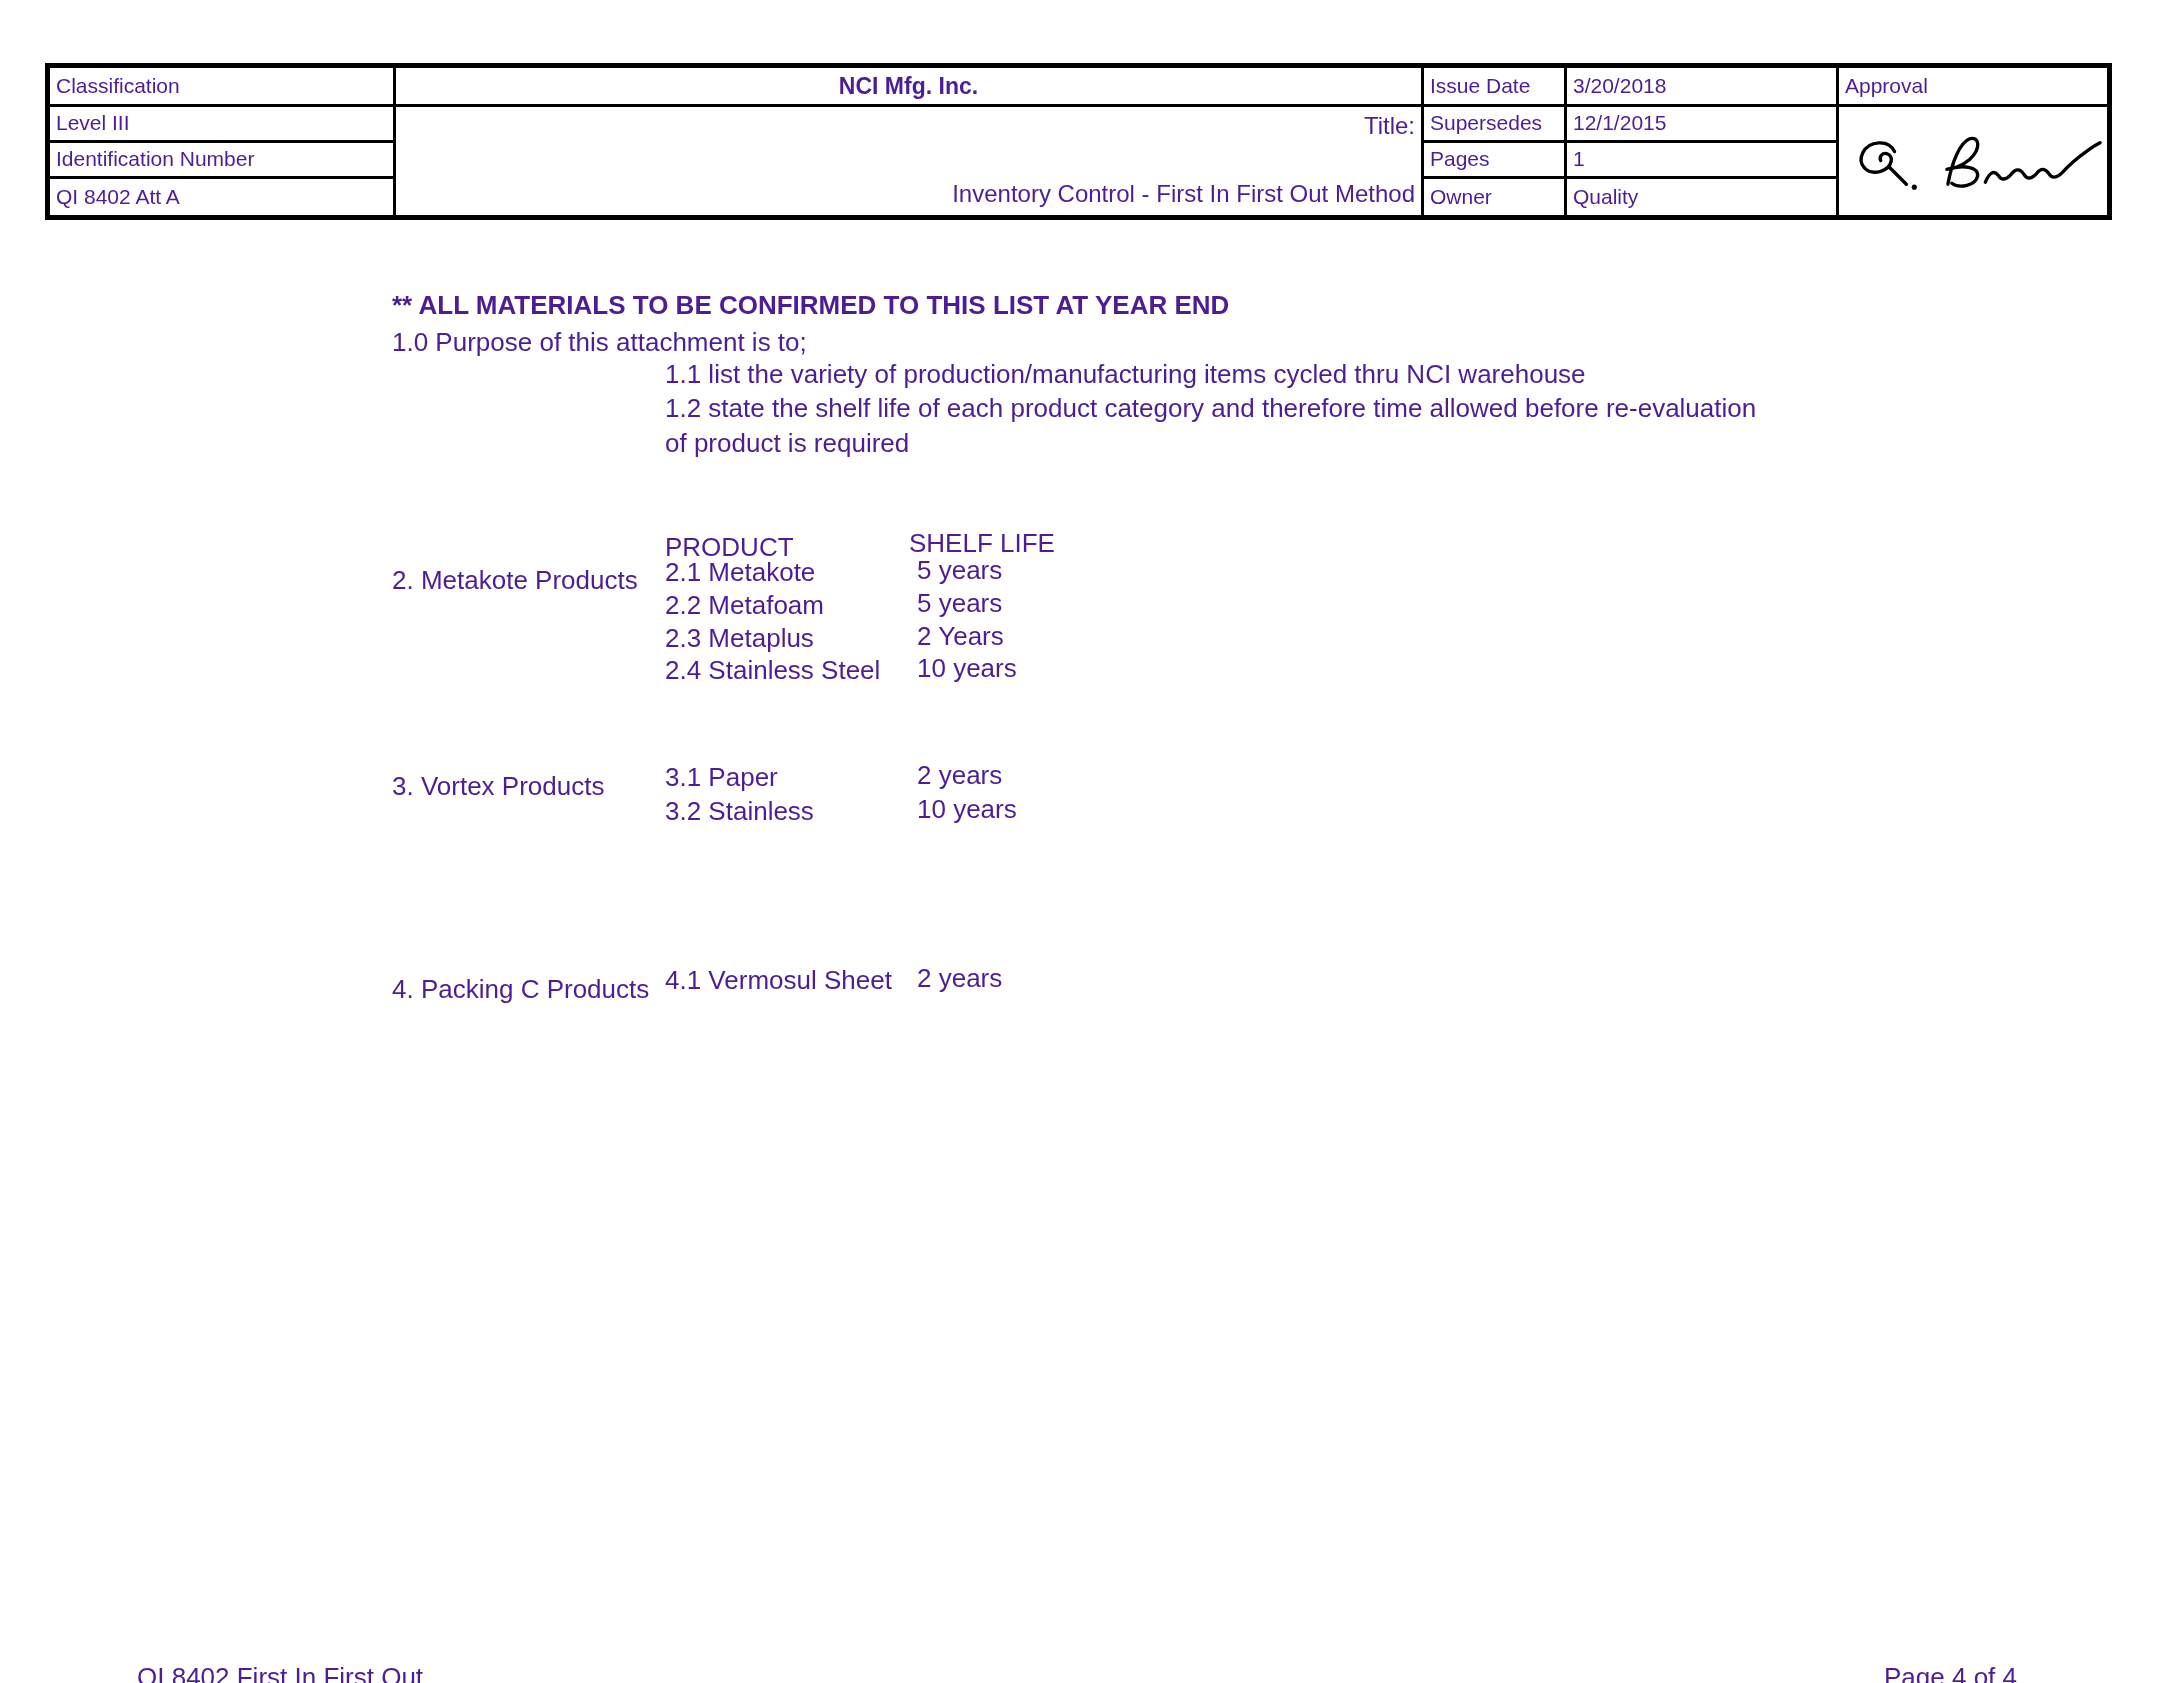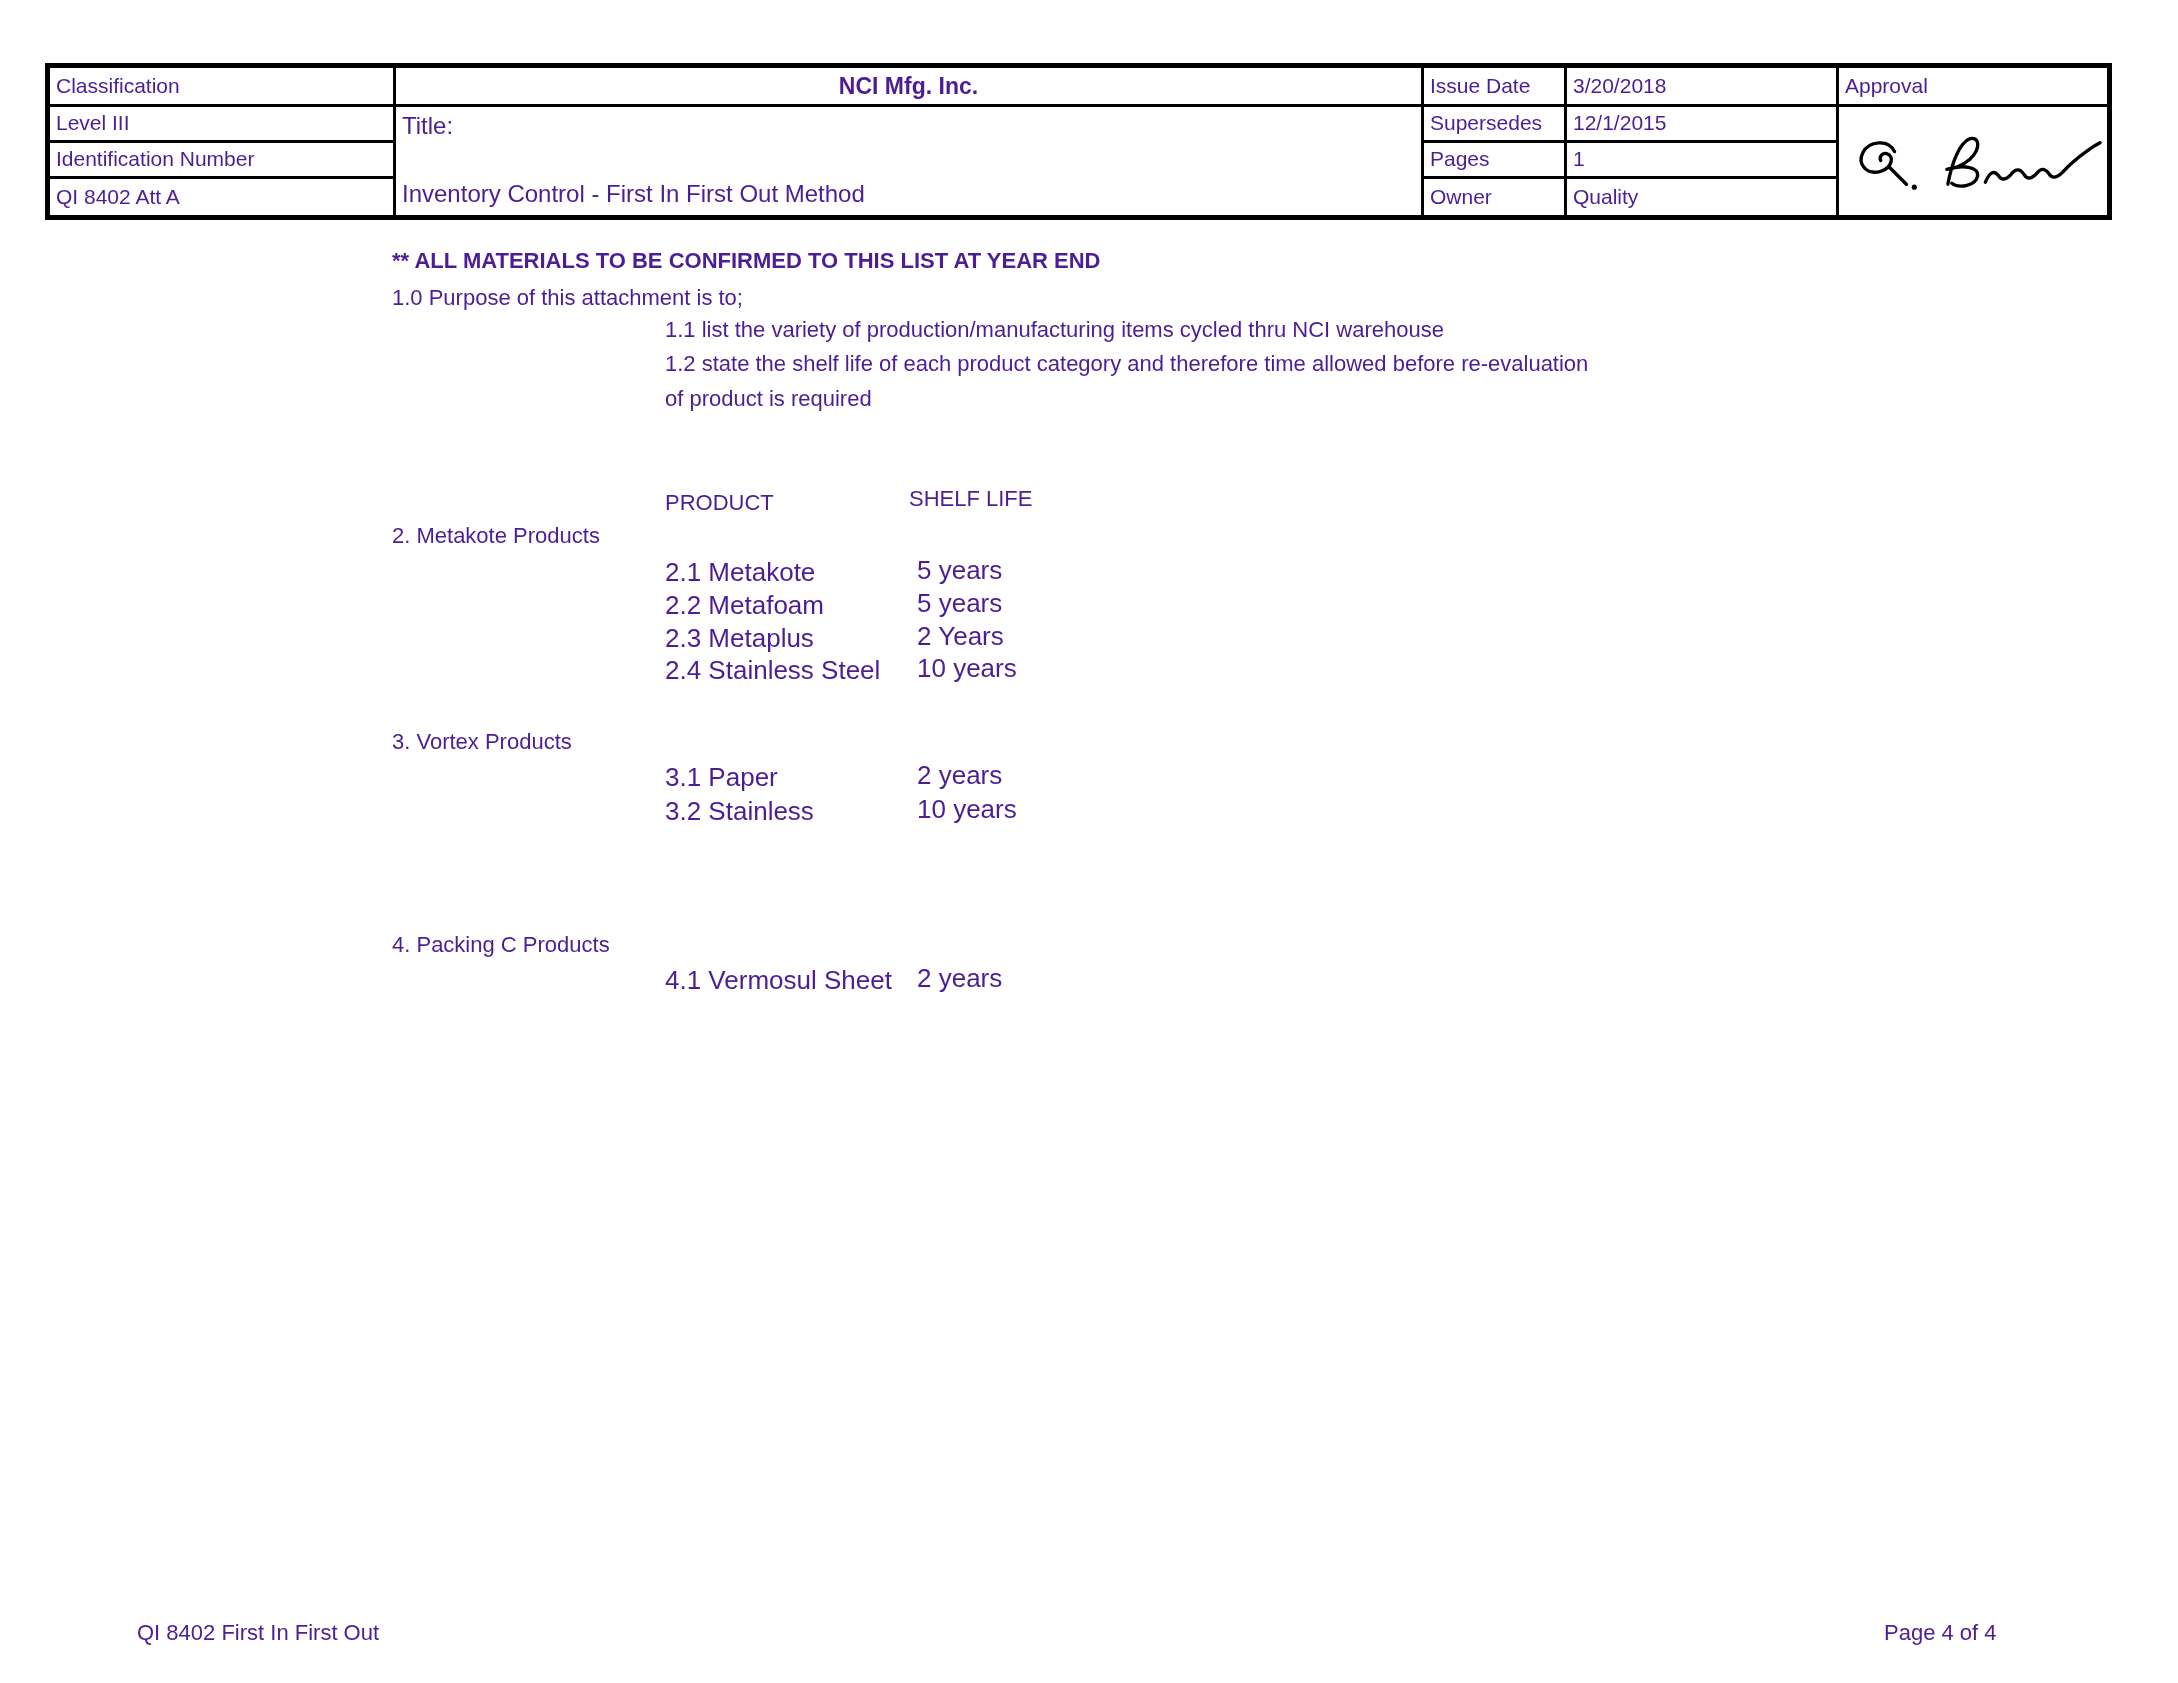--- a/index.html
+++ b/index.html
@@ -36,34 +36,35 @@
   tr.r2 td { height: 32px; }
   tr.r3 td { height: 32px; }
   tr.r4 td { height: 36px; }
   td.company-cell { text-align: center; font-weight: bold; font-size: 23px; }
   td.title-cell { vertical-align: top; padding: 0; }
   .title-inner {
     height: 104px;
     display: flex;
     flex-direction: column;
     justify-content: space-between;
-    align-items: flex-start;
+    align-items: flex-end;
     font-size: 24px;
     padding: 3px 0 5px 0;
     gap: 40px;
   }
   td.sig-cell { padding: 0; vertical-align: top; }
   .sig-wrap { position: relative; width: 100%; height: 100%; }
   .sig-svg { position: absolute; left: 4px; top: 12px; }
   
   .line {
     position: absolute;
-    font-size: 22px;
+    font-size: 26px;
     line-height: 30px;
     white-space: nowrap;
+    margin-top: 44px;
   }
   .l1 { left: 392px; }
   .l2 { left: 665px; }
   .bold { font-weight: bold; }
   .prow { position: absolute; left: 665px; font-size: 26px; line-height: 30px; white-space: nowrap; }
   .prow .shelf { position: absolute; left: 252px; top: -2px; text-align: right; }
   .colhead-shelf { left: 909px; }
   .footer-left  { left: 137px;  top: 1618px; }
   .footer-right { left: 1884px; top: 1618px; }
 </style>

